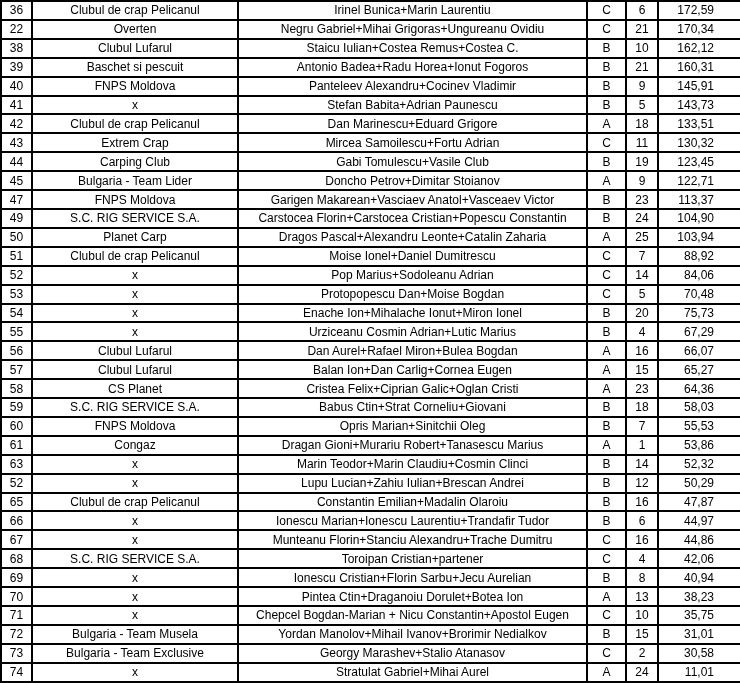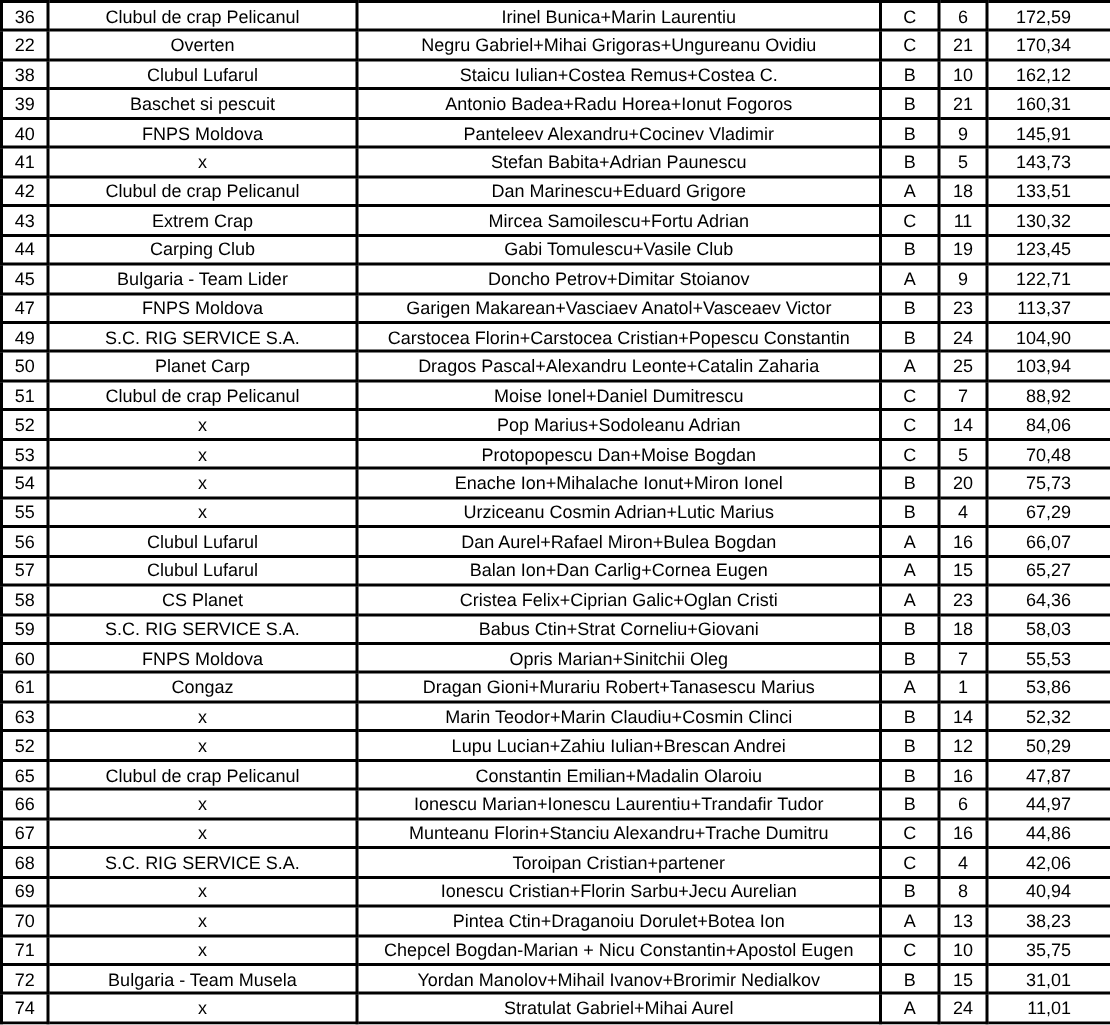--- a/index.html
+++ b/index.html
@@ -320,20 +320,28 @@
       </tr>
       <tr>
         <td class="col-rank">72</td>
         <td class="col-club">Bulgaria - Team Musela</td>
         <td class="col-team">Yordan Manolov+Mihail Ivanov+Brorimir Nedialkov</td>
         <td class="col-sector">B</td>
         <td class="col-peg">15</td>
         <td class="col-score">31,01</td>
       </tr>
       <tr>
+        <td class="col-rank">73</td>
+        <td class="col-club">Bulgaria - Team Exclusive</td>
+        <td class="col-team">Georgy Marashev+Stalio Atanasov</td>
+        <td class="col-sector">C</td>
+        <td class="col-peg">2</td>
+        <td class="col-score">30,58</td>
+      </tr>
+      <tr>
         <td class="col-rank">74</td>
         <td class="col-club">x</td>
         <td class="col-team">Stratulat Gabriel+Mihai Aurel</td>
         <td class="col-sector">A</td>
         <td class="col-peg">24</td>
         <td class="col-score">11,01</td>
       </tr>
     </tbody>
 </table>
 

